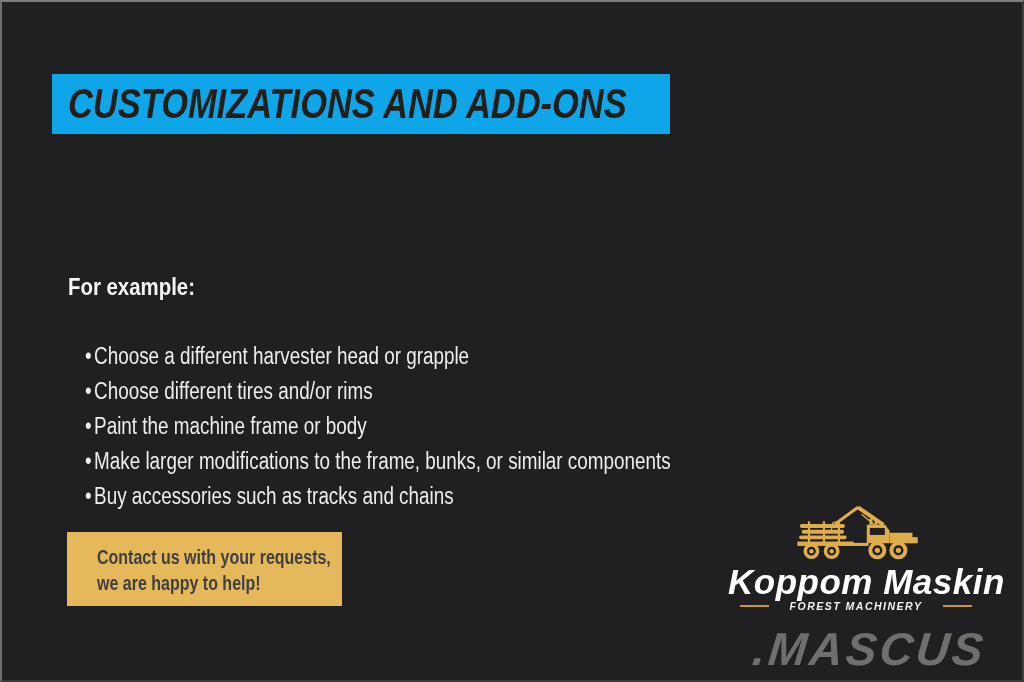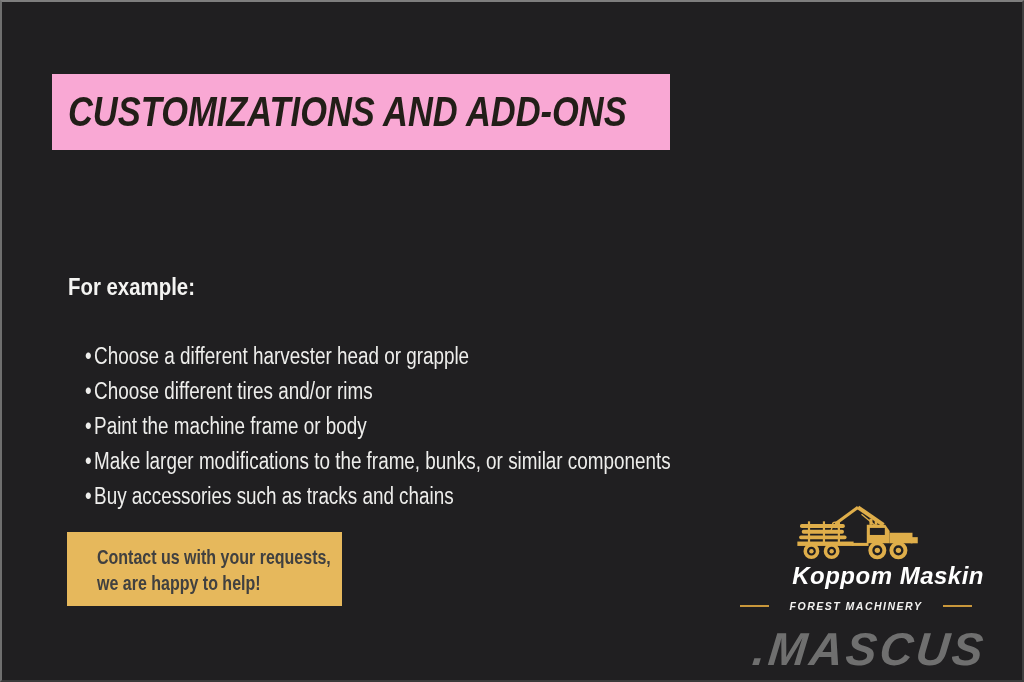--- a/index.html
+++ b/index.html
@@ -15,22 +15,22 @@
     border-top: 2px solid #7e7e7e;
     border-left: 2px solid #6f6f6f;
     border-right: 2px solid #3f3f3f;
     border-bottom: 2px solid #3a3a3a;
   }
 
   
   .banner {
     position: absolute;
     left: 50px; top: 72px;
-    width: 618px; height: 76px;
-    background: #f9a8d4;
+    width: 618px; height: 60px;
+    background: #0ea5e9;
     display: flex;
     align-items: center;
     padding-left: 16px;
   }
   .banner-text {
     font-size: 42px;
     font-weight: 700;
     font-style: italic;
     color: #221e18;
     white-space: nowrap;
@@ -125,21 +125,21 @@
     font-style: italic;
     letter-spacing: 1px;
     margin: 0 5px;
   }
   .est-row .est-gap { width: 96px; }
   .company {
     position: absolute;
     left: 0; right: 0; top: 66px;
     text-align: right;
     color: #ffffff;
-    font-size: 24px;
+    font-size: 35px;
     font-weight: 700;
     font-style: italic;
     letter-spacing: 0.5px;
     white-space: nowrap;
   }
   .tag-row {
     position: absolute;
     left: 12px; right: 12px; top: 104px;
     display: flex;
     align-items: center;

